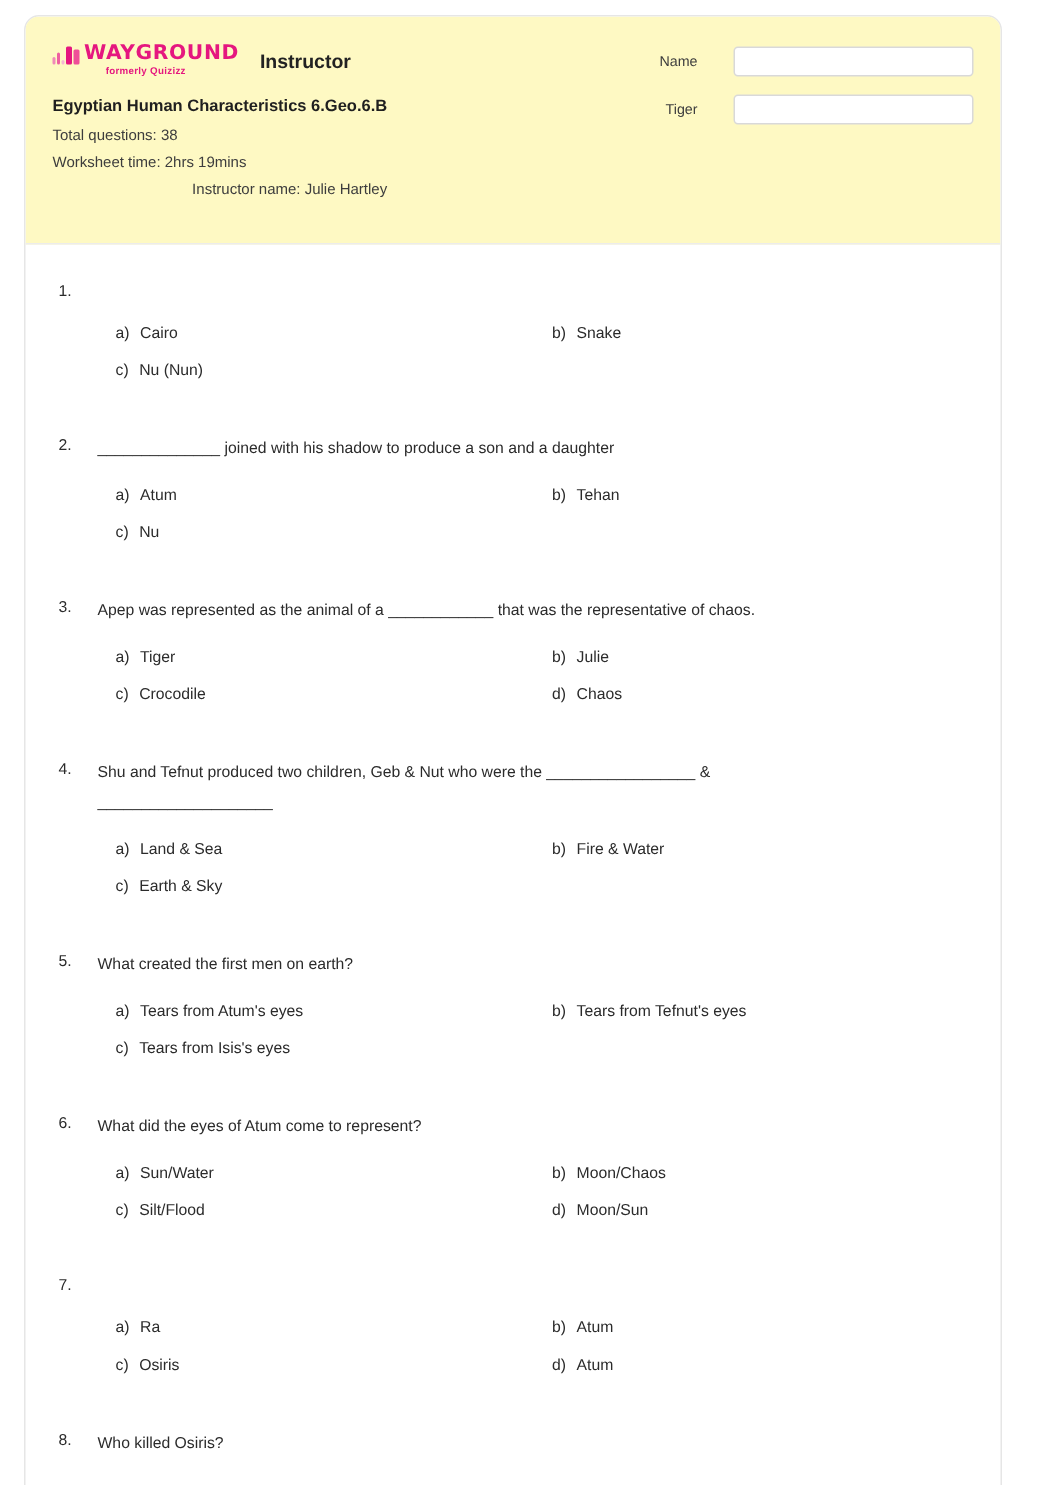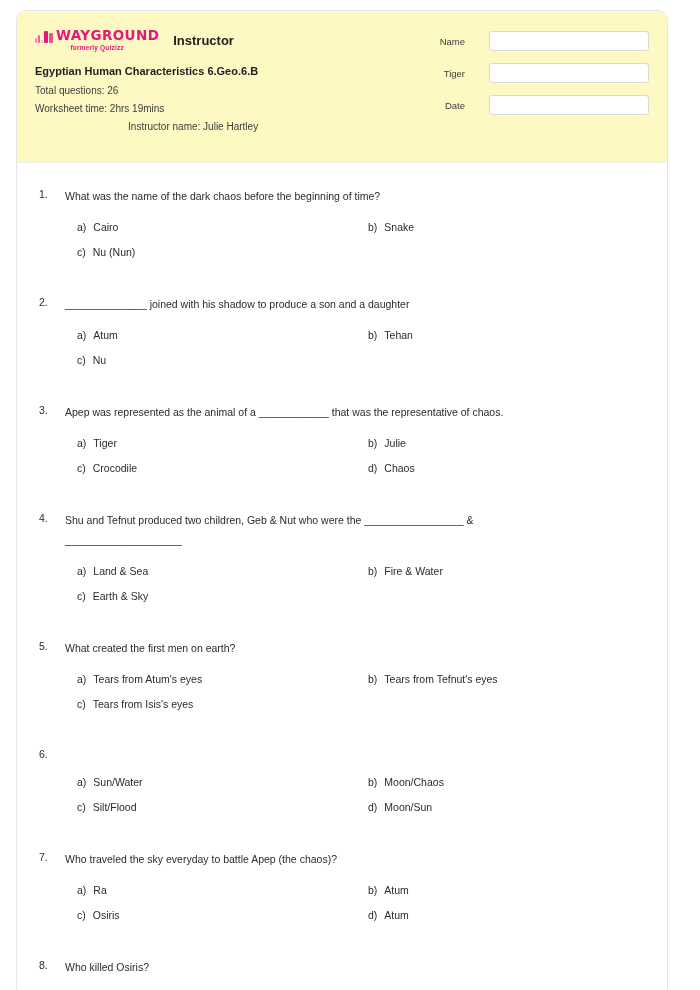--- a/index.html
+++ b/index.html
@@ -208,46 +208,41 @@
                 <i></i>
             </span>
             <span class="brand-word">WAYGROUND</span>
           </div>
           <div class="brand-sub">formerly Quizizz</div>
         </div>
         <span class="worksheets-label">Instructor</span>
       </div>
 
       <div class="sheet-title">Egyptian Human Characteristics 6.Geo.6.B</div>
-      <div class="meta-line">Total questions: 26</div>
+      <div class="meta-line">Total questions: 38</div>
       <div class="meta-line">Worksheet time: 2hrs 19mins</div>
       <div class="meta-line">Instructor name: Julie Hartley</div>
     </div>
 
     <div class="header-right">
       <div class="field-row">
         <span class="field-label">Name</span>
         <input class="field-input" type="text" value="" style="">
       </div>
       <div class="field-row">
         <span class="field-label">Tiger</span>
         <input class="field-input" type="text" value="" style="">
       </div>
-      <div class="field-row">
-        <span class="field-label">Date</span>
-        <input class="field-input" type="text" value="" style="">
-      </div>
     </div>
   </div>
 
   <div class="questions" id="question-list">
       <div class="question">
         <div class="q-head">
           <div class="q-num">1.</div>
-          <div class="q-text">What was the name of the dark chaos before the beginning of time?</div>
         </div>
         <div class="options">
           <div class="option">
             <span class="opt-letter">a)</span>
             <span>Cairo</span>
           </div>
           <div class="option">
             <span class="opt-letter">b)</span>
             <span>Snake</span>
           </div>
@@ -337,20 +332,21 @@
           </div>
           <div class="option">
             <span class="opt-letter">c)</span>
             <span>Tears from Isis's eyes</span>
           </div>
         </div>
       </div>
       <div class="question">
         <div class="q-head">
           <div class="q-num">6.</div>
+          <div class="q-text">What did the eyes of Atum come to represent?</div>
         </div>
         <div class="options">
           <div class="option">
             <span class="opt-letter">a)</span>
             <span>Sun/Water</span>
           </div>
           <div class="option">
             <span class="opt-letter">b)</span>
             <span>Moon/Chaos</span>
           </div>
@@ -360,21 +356,20 @@
           </div>
           <div class="option">
             <span class="opt-letter">d)</span>
             <span>Moon/Sun</span>
           </div>
         </div>
       </div>
       <div class="question">
         <div class="q-head">
           <div class="q-num">7.</div>
-          <div class="q-text">Who traveled the sky everyday to battle Apep (the chaos)?</div>
         </div>
         <div class="options">
           <div class="option">
             <span class="opt-letter">a)</span>
             <span>Ra</span>
           </div>
           <div class="option">
             <span class="opt-letter">b)</span>
             <span>Atum</span>
           </div>

